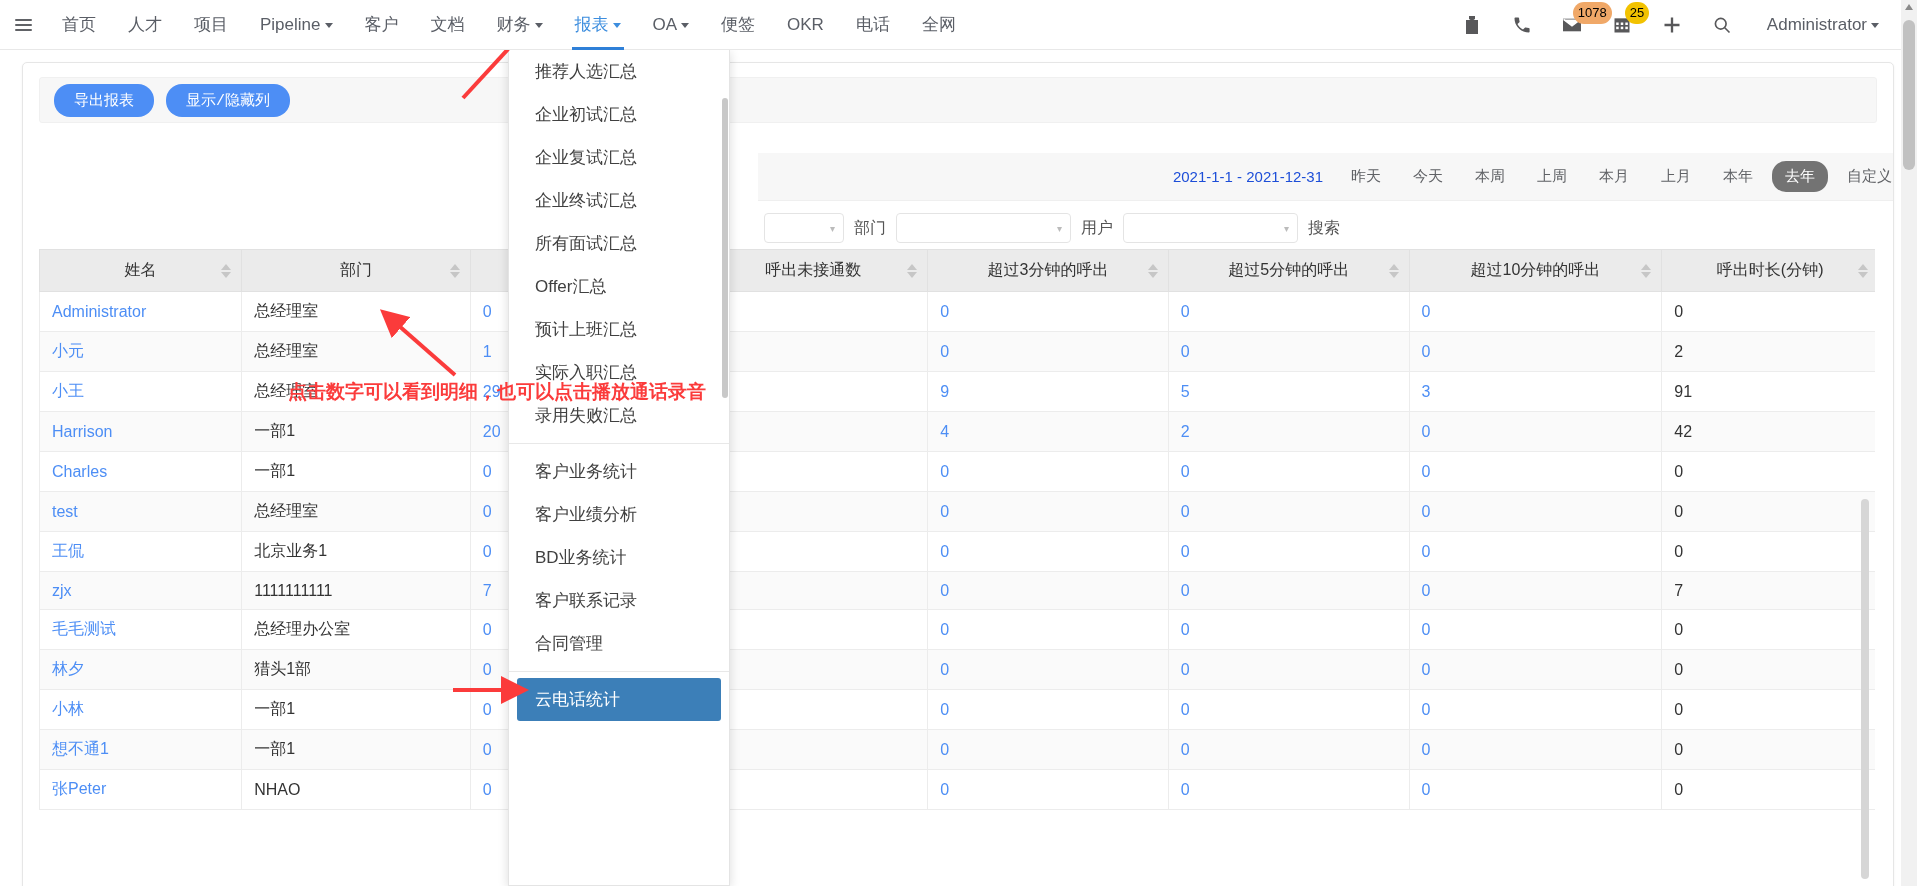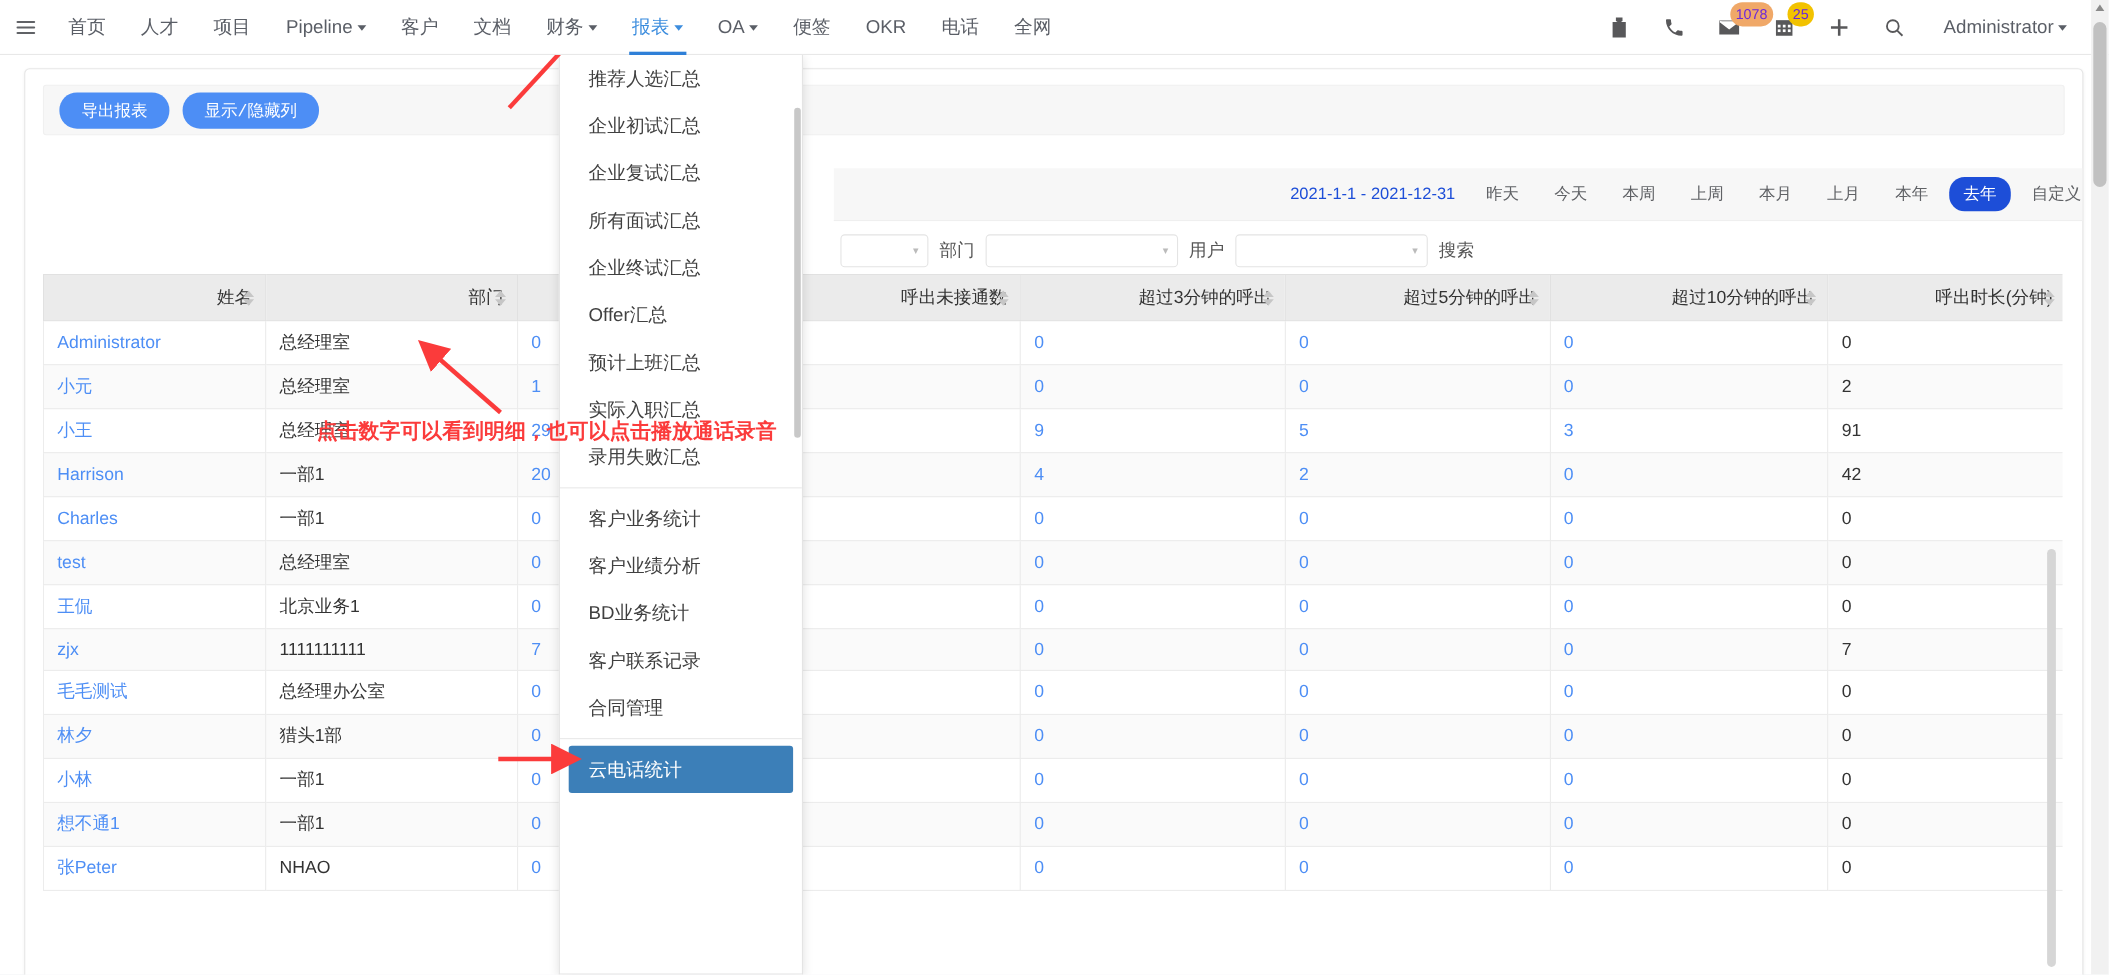--- a/index.html
+++ b/index.html
@@ -33,21 +33,21 @@
   .caret { display:inline-block; margin-left:4px; border-left:4px solid transparent; border-right:4px solid transparent; border-top:5px solid currentColor; vertical-align: middle; }
   .nav-right { margin-left: auto; display: flex; align-items: center; padding-right: 28px; gap: 4px; }
   .nav-icon {
     position: relative; width: 46px; height: 50px;
     display:flex; align-items:center; justify-content:center;
     color: #58585a; cursor: pointer;
   }
   .badge {
     position: absolute; top: 2px; left: 24px;
     min-width: 22px; height: 22px; padding: 0 5px;
-    border-radius: 11px; color: #6d28d9; font-size: 13px;
+    border-radius: 11px; color: #000000; font-size: 13px;
     display: flex; align-items: center; justify-content: center; font-weight: 400;
   }
   .badge.orange { background: #f0a868; }
   .badge.yellow { background: #f2c200; left: 26px; min-width: 22px; }
   .nav-user { font-size: 17px; color: #5a5e66; padding: 0 10px 0 18px; cursor:pointer; white-space: nowrap; }
 
   
   .card {
     position: absolute; left: 22px; top: 62px; width: 1872px; height: 830px;
     background: #fff; border: 1px solid #e6e6e6; border-radius: 5px;
@@ -71,41 +71,41 @@
     position: absolute; left: 735px; top: 90px; width: 1160px; height: 48px;
     background: #f7f7f7; border-bottom: 1px solid #efefef;
     display: flex; align-items: center; justify-content: flex-end; gap: 0; padding-right: 10px;
     z-index: 5;
   }
   .daterange { font-size: 15px; color: #1d4ed8; margin-right: 12px; white-space:nowrap;margin-left:13px;}
   .chip {
     font-size: 15px; color: #606266; padding: 6px 13px; border-radius: 14px;
     cursor: pointer; white-space: nowrap; margin: 0 3px;
   }
-  .chip.active { background: #1d4ed8; color: #fff; }
+  .chip.active { background: #737373; color: #fff; }
 
   .filterrow {
     position: absolute; left: 735px; top: 142px; width: 1165px; height: 46px;
     display: flex; align-items: center; gap: 10px; z-index: 5; padding-left: 6px;
   }
   .sel, .inp {
     height: 30px; border: 1px solid #e4e4e4; border-radius: 4px; background: #fff;
     font-size: 14px; color: #8a8a8a; display:flex; align-items:center; padding: 0 10px;
     position: relative;
   }
   .sel .arrow { position:absolute; right: 8px; top: 50%; transform: translateY(-50%); color:#bbb; font-size: 10px;}
   .lbl { font-size: 16px; color: #555; }
 
   
   .tablewrap { position: absolute; left: 16px; top: 186px; right: 18px; bottom: 0; overflow: hidden; }
   table { border-collapse: collapse; width: 1840px; table-layout: fixed; }
   th {
     background: #ebebeb; border: 1px solid #e1e1e1; border-left: none;
     font-size: 16px; color: #333; font-weight: normal;
-    text-align: right; padding: 10px 12px; position: relative; height: 38px;
+    text-align: center; padding: 10px 12px; position: relative; height: 38px;
   }
   th:first-child { border-left: 1px solid #e1e1e1; }
   .sorter { position:absolute; right: 10px; top: 50%; transform: translateY(-50%); display:flex; flex-direction:column; gap:2px;}
   .sorter i { display:block; width:0;height:0; border-left:5px solid transparent;border-right:5px solid transparent;}
   .sorter i.up { border-bottom: 6px solid #c6c6c6; }
   .sorter i.dn { border-top: 6px solid #c6c6c6; }
   td {
     border: 1px solid #ececec; border-left: none; border-top: none;
     font-size: 16px; color: #333; padding: 9px 12px; height: 38px;
   }
@@ -445,22 +445,22 @@
       </table>
       <div class="vscroll-inner"></div>
     </div>
   </div>
 
   <div class="dropdown">
     <div id="dropdown-body">
         <div class="menu-item">推荐人选汇总</div>
         <div class="menu-item">企业初试汇总</div>
         <div class="menu-item">企业复试汇总</div>
+        <div class="menu-item">企业终试汇总</div>
         <div class="menu-item">所有面试汇总</div>
-        <div class="menu-item">企业终试汇总</div>
         <div class="menu-item">Offer汇总</div>
         <div class="menu-item">预计上班汇总</div>
         <div class="menu-item">实际入职汇总</div>
         <div class="menu-item">录用失败汇总</div>
         <div class="menu-sep"></div>
         <div class="menu-item">客户业务统计</div>
         <div class="menu-item">客户业绩分析</div>
         <div class="menu-item">BD业务统计</div>
         <div class="menu-item">客户联系记录</div>
         <div class="menu-item">合同管理</div>

